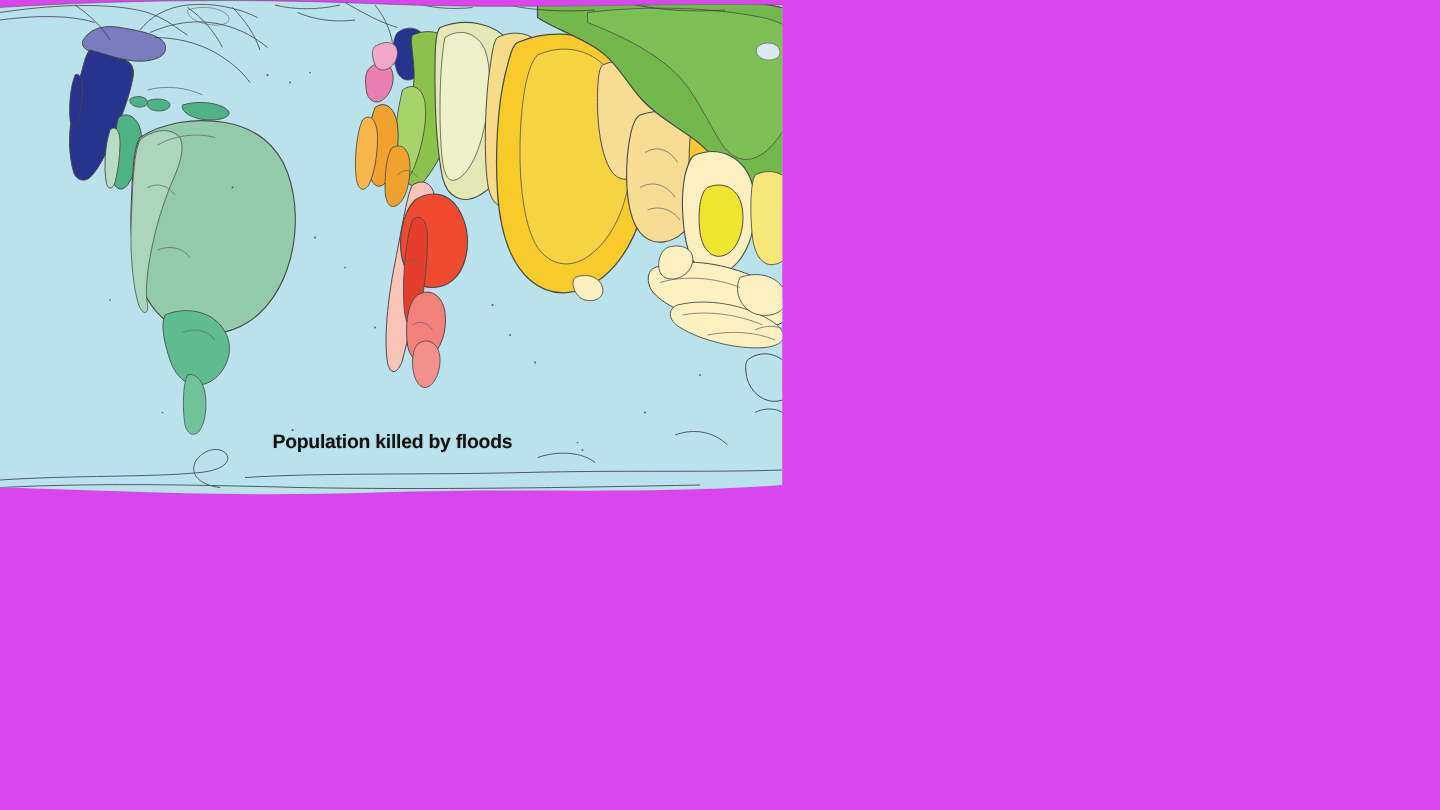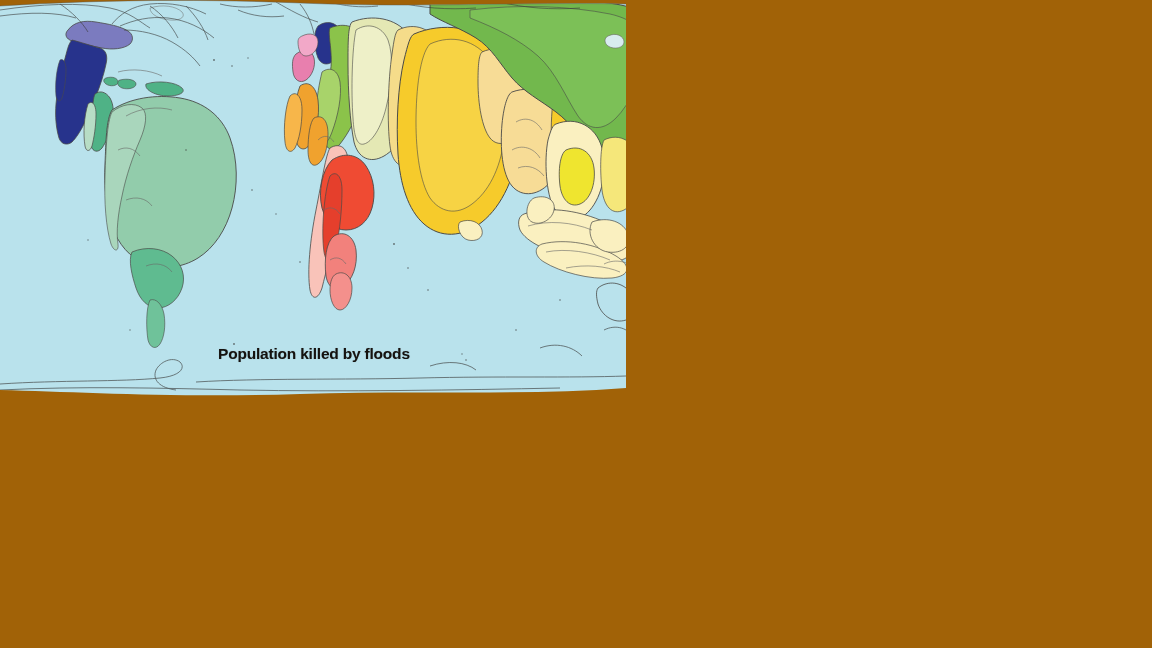--- a/index.html
+++ b/index.html
@@ -9,21 +9,21 @@
     background: #ffffff;
     width: 1152px;
     height: 648px;
     overflow: hidden;
     font-family: "Liberation Sans", sans-serif;
   }
   #page {
     position: relative;
     width: 1152px;
     height: 648px;
-    background: #a16207;
+    background: #d946ef;
     text-align: right;
   }
   #map-figure {
     position: absolute;
     left: 0;
     top: 0;
     width: 626px;
     height: 396px;
     overflow: hidden;
   }

